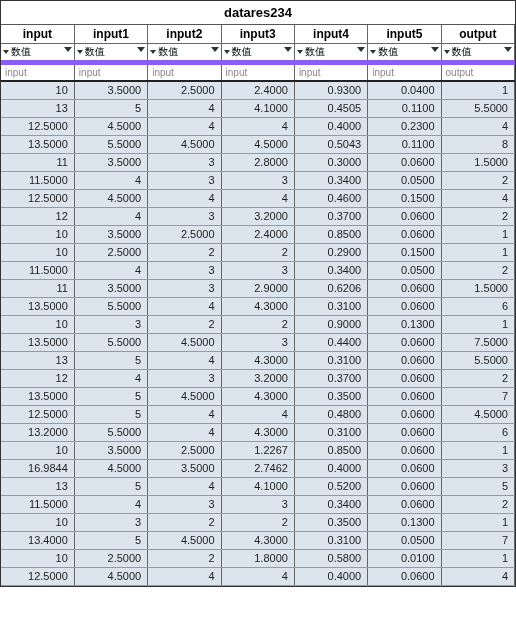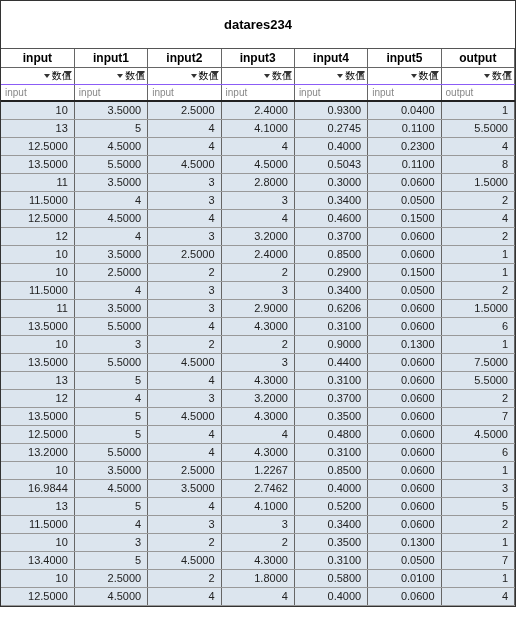--- a/index.html
+++ b/index.html
@@ -12,21 +12,21 @@
     width: 516px;
   }
   .container {
     width: 516px;
     border: 1px solid #333;
   }
   .title-row {
     text-align: center;
     font-weight: bold;
     font-size: 13px;
-    padding: 16px 0;
+    padding: 4px 0;
     border-bottom: 1px solid #555;
     background: #fff;
   }
   table {
     border-collapse: collapse;
     width: 100%;
     table-layout: fixed;
   }
   th, td {
     border-right: 1px solid #666;
@@ -40,24 +40,24 @@
     background: #fff;
     font-weight: bold;
     font-size: 12px;
     text-align: center;
     border-bottom: 1px solid #666;
     height: 18px;
   }
   tr.sub-header td {
     background: #fff;
     font-size: 10px;
-    text-align: right;
+    text-align: left;
     padding: 1px 2px;
     height: 16px;
-    border-bottom: 1px solid #8b5cf6;
+    border-bottom: 5px solid #8b5cf6;
     position: relative;
   }
   tr.type-row td {
     background: #fff;
     color: #888;
     font-size: 10px;
     text-align: left;
     padding: 2px 4px;
     border-bottom: 2px solid #222;
     height: 16px;
@@ -130,21 +130,21 @@
           <td>2.4000</td>
           <td>0.9300</td>
           <td>0.0400</td>
           <td>1</td>
         </tr>
         <tr>
           <td>13</td>
           <td>5</td>
           <td>4</td>
           <td>4.1000</td>
-          <td>0.2745</td>
+          <td>0.4505</td>
           <td>0.1100</td>
           <td>5.5000</td>
         </tr>
         <tr>
           <td>12.5000</td>
           <td>4.5000</td>
           <td>4</td>
           <td>4</td>
           <td>0.4000</td>
           <td>0.2300</td>

